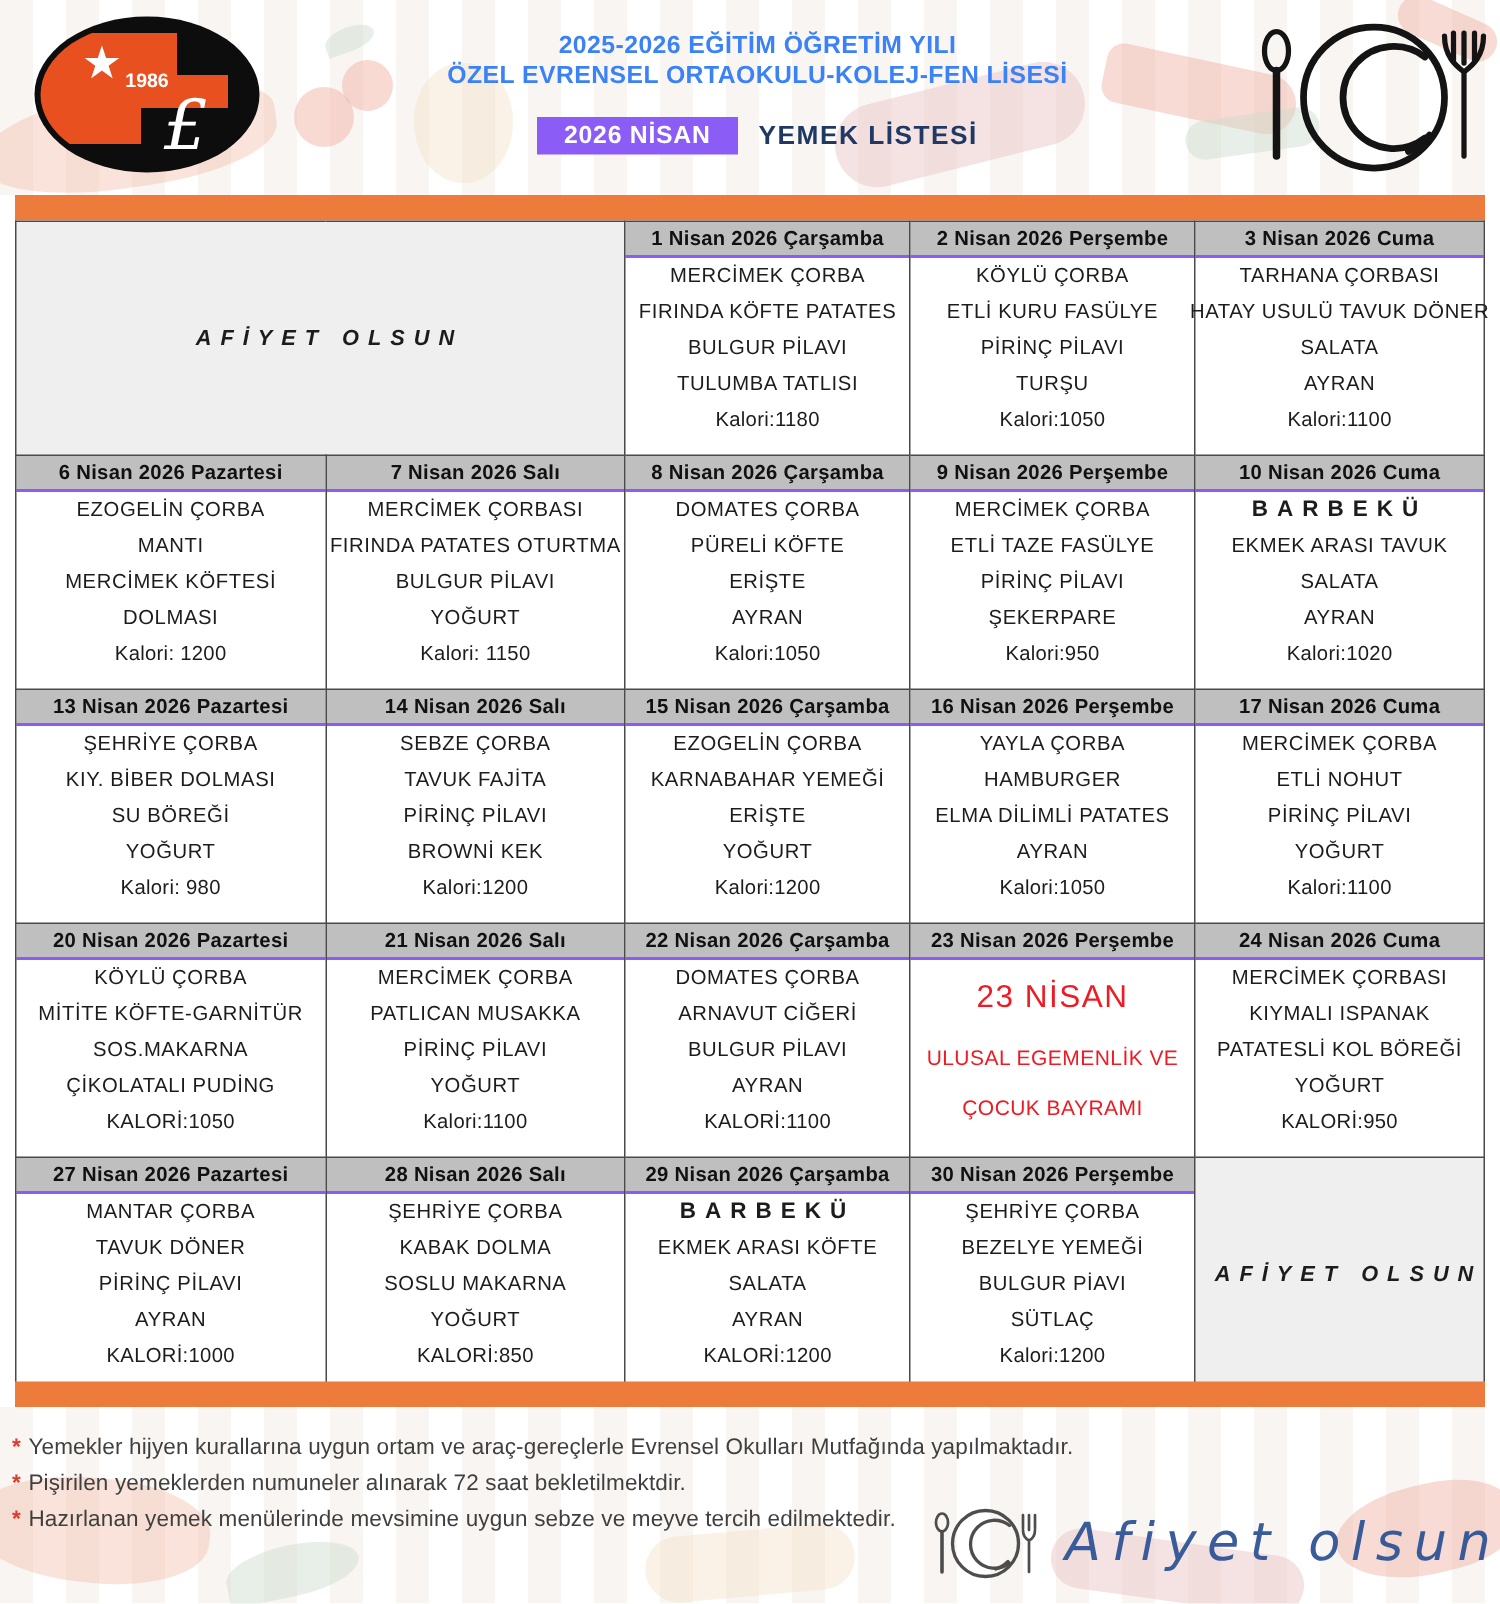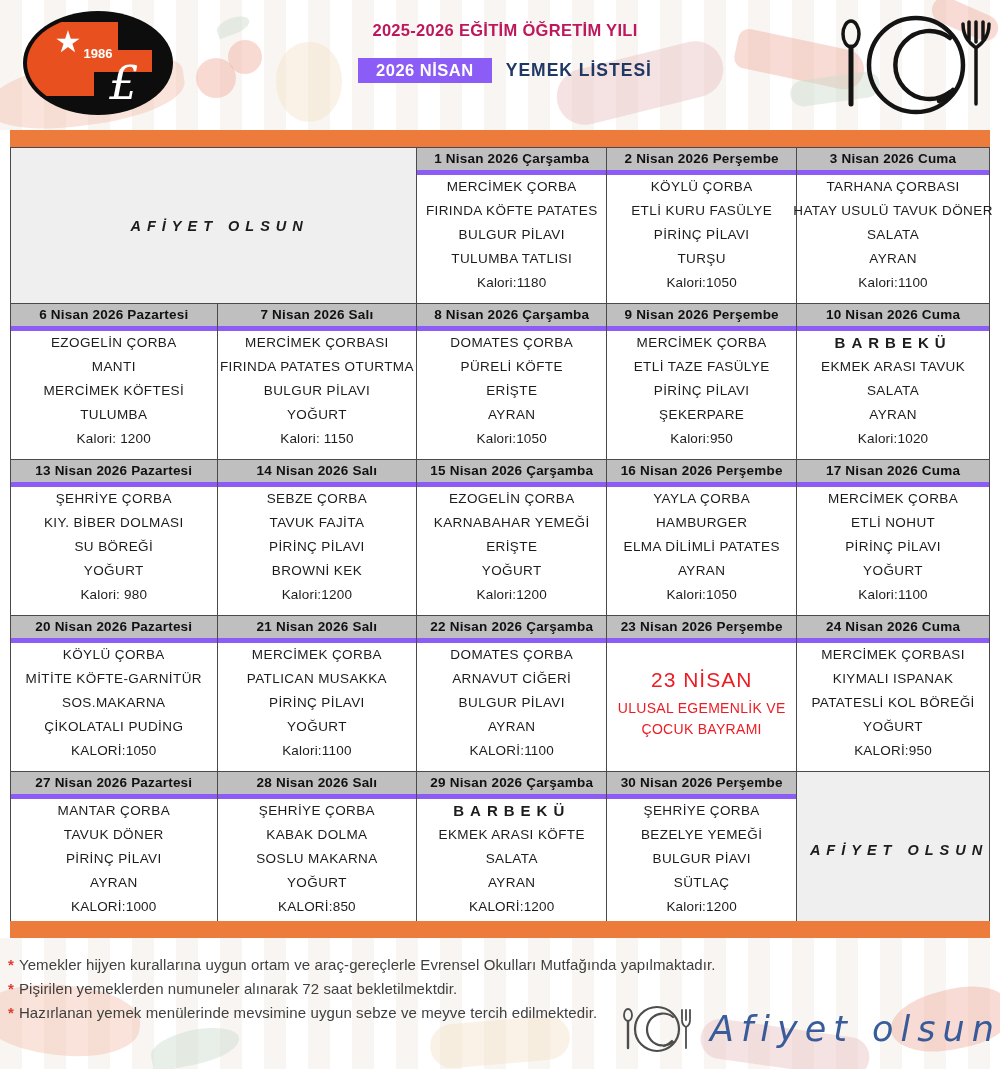--- a/index.html
+++ b/index.html
@@ -14,51 +14,51 @@
     position:absolute;left:0;width:100%;z-index:0;
     background:repeating-linear-gradient(90deg,rgba(240,234,226,.45) 0 22px,rgba(255,255,255,0) 22px 44px);
   }
   .stripes.top{top:0;height:130px;}
   .stripes.bottom{top:938px;height:131px;}
   
   .deco{position:absolute;z-index:0;opacity:.45;}
   
   .logo{position:absolute;left:22px;top:10px;width:152px;height:108px;z-index:2;}
   .titles{position:absolute;left:255px;top:20px;width:500px;text-align:center;z-index:2;}
-  .title-line{color:#be185d;font-weight:bold;font-size:16.5px;letter-spacing:.3px;line-height:20px;}
+  .title-line{color:#3b82f6;font-weight:bold;font-size:16.5px;letter-spacing:.3px;line-height:20px;}
   .badge-row{margin-top:18px;display:flex;justify-content:center;align-items:center;gap:14px;}
   .month-badge{background:#8b5cf6;color:#ffffff;font-weight:bold;font-size:16.5px;padding:3px 18px;letter-spacing:.5px;}
   .list-label{color:#1f3864;font-weight:bold;font-size:17.5px;letter-spacing:1px;}
   .plate-art{position:absolute;right:4px;top:4px;z-index:2;}
   
   .obar{position:absolute;left:10px;width:980px;height:17px;background:#ed7c3c;z-index:2;}
   .obar.top{top:130px;}
   .obar.bottom{top:921px;}
   
   table.menu-table{
     position:absolute;left:10px;top:147px;width:980px;z-index:2;
     border-collapse:collapse;table-layout:fixed;background:#ffffff;
   }
   table.menu-table td{border:1px solid #4a4a4a;padding:0;vertical-align:top;height:155px;}
   .dh{
-    height:22px;line-height:22px;background:#bfbfbf;border-bottom:5px solid #8b5cf6;
+    height:22px;line-height:22px;background:#bfbfbf;border-bottom:2px solid #8b5cf6;
     text-align:center;font-weight:bold;font-size:13.5px;color:#111111;letter-spacing:.2px;
     white-space:nowrap;overflow:hidden;
   }
   .mn{
     height:119px;display:flex;flex-direction:column;justify-content:space-around;
     align-items:center;text-align:center;
   }
   .mi{font-size:13.5px;color:#1c1c1c;letter-spacing:.4px;line-height:15px;white-space:nowrap;}
   .mi.bb{font-weight:bold;letter-spacing:6px;font-size:15px;}
   .kal{font-size:13.5px;color:#1c1c1c;letter-spacing:.2px;}
   td.afiyet{background:#f0efef;}
   .af-wrap{height:100%;display:flex;align-items:center;justify-content:center;margin-left:12px;}
   .af-text{font-style:italic;font-weight:bold;font-size:14.5px;letter-spacing:6px;color:#1c1c1c;white-space:nowrap;}
-  .mn.holiday{justify-content:center;gap:3px;text-align:right;}
+  .mn.holiday{justify-content:center;gap:15px;text-align:right;}
   .hl1{color:#ed1c24;font-size:21px;letter-spacing:1px;margin-bottom:4px;}
   .hl2{color:#ed1c24;font-size:14px;letter-spacing:.3px;line-height:18px;}
   
   .notes{position:absolute;left:8px;top:956px;z-index:2;width:960px;}
   .note-line{font-size:15px;color:#3f3f3f;margin-bottom:7px;letter-spacing:.1px;}
   .star-mark{color:#e03a2f;font-weight:bold;margin-right:5px;}
   
   .afiyet-script{position:absolute;left:620px;top:998px;z-index:2;display:flex;align-items:center;gap:18px;text-align:right;}
   .script-text{
     color:#2f5496;font-size:35px;font-style:italic;letter-spacing:7px;
@@ -98,20 +98,21 @@
       <path d="M2,12 H96 V40 H130 V62 H72 V86 H2 Z" fill="#e8511f"></path>
     </g>
     <text x="46" y="42" font-size="30" fill="#ffffff" text-anchor="middle">★</text>
     <text x="76" y="48" font-size="13" font-weight="bold" fill="#ffffff" text-anchor="middle" font-family="Liberation Sans, sans-serif">1986</text>
     <text x="102" y="89" font-size="46" font-style="italic" fill="#ffffff" text-anchor="middle" font-family="DejaVu Serif, serif">£</text>
   </svg>
 </div>
 
 <div class="titles">
   <div class="title-line">2025-2026 EĞİTİM ÖĞRETİM YILI</div>
+  <div class="title-line">ÖZEL EVRENSEL ORTAOKULU-KOLEJ-FEN LİSESİ</div>
   <div class="badge-row">
     <span class="month-badge">2026 NİSAN</span>
     <span class="list-label">YEMEK LİSTESİ</span>
   </div>
 </div>
 
 <div class="plate-art">
   <svg width="165" height="122" viewBox="0 0 165 122">
     <g stroke="#141414" stroke-width="4.5" fill="none" stroke-linecap="round">
       <circle cx="85" cy="61" r="47"></circle>
@@ -176,21 +177,21 @@
     </td>
   </tr>
 
   <tr>
     <td>
       <div class="dh">6 Nisan 2026 Pazartesi</div>
       <div class="mn">
         <div class="mi">EZOGELİN ÇORBA</div>
         <div class="mi">MANTI</div>
         <div class="mi">MERCİMEK KÖFTESİ</div>
-        <div class="mi">TULUMBA</div>
+        <div class="mi">DOLMASI</div>
         <div class="kal">Kalori: 1200</div>
       </div>
     </td>
     <td>
       <div class="dh">7 Nisan 2026 Salı</div>
       <div class="mn">
         <div class="mi">MERCİMEK ÇORBASI</div>
         <div class="mi">FIRINDA PATATES OTURTMA</div>
         <div class="mi">BULGUR PİLAVI</div>
         <div class="mi">YOĞURT</div>

